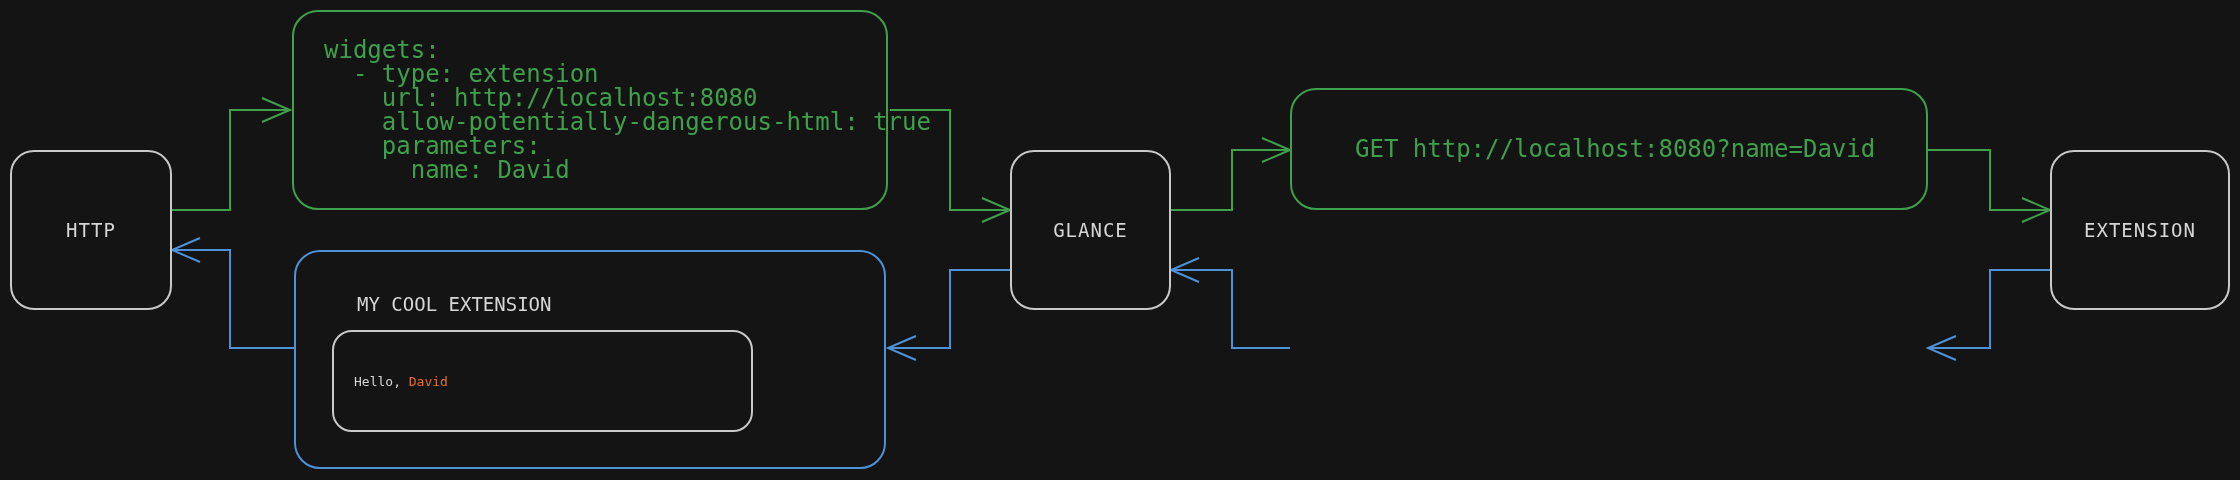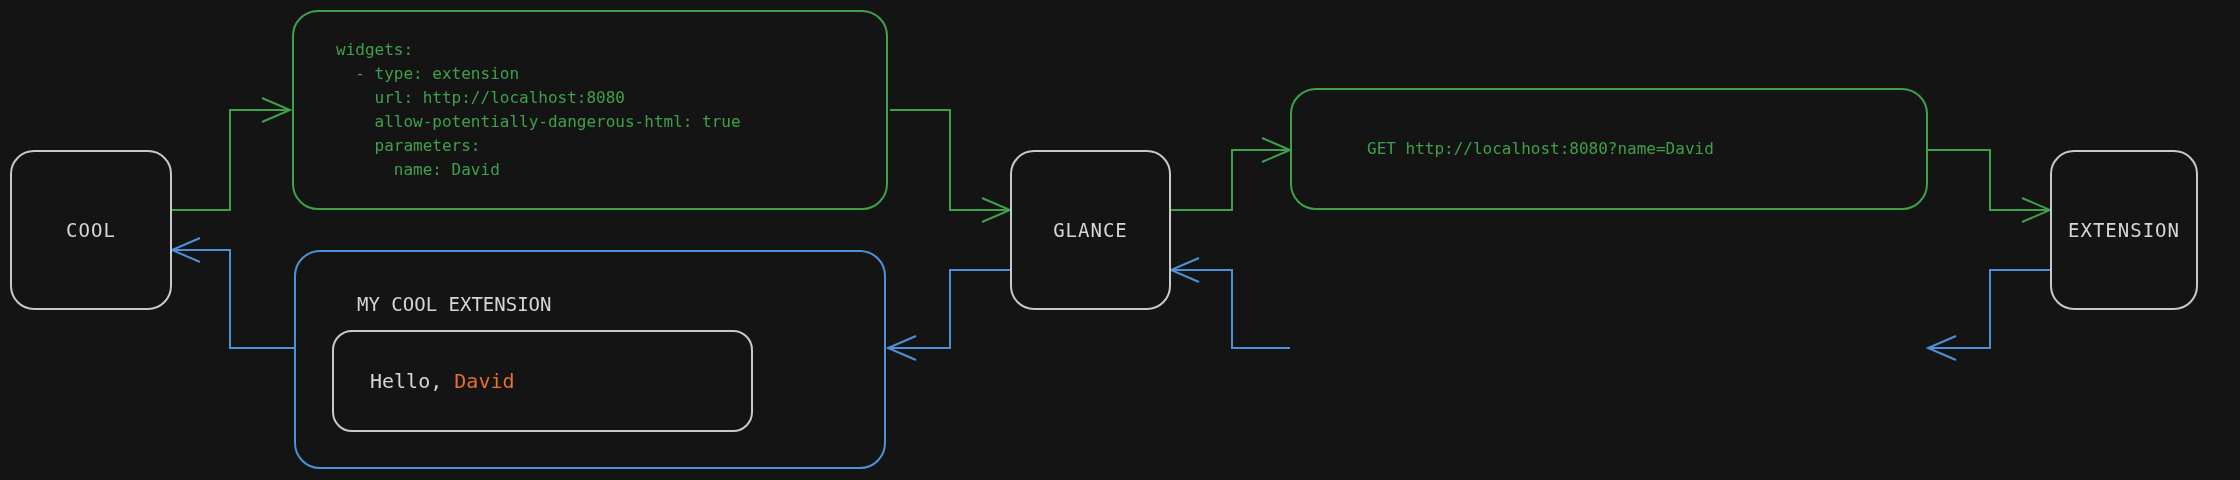--- a/index.html
+++ b/index.html
@@ -19,45 +19,45 @@
   .stage svg{position:absolute;left:0;top:0;width:2240px;height:480px;}
   .box{position:absolute;box-sizing:border-box;border:2px solid var(--neutral);background:var(--bg);}
   .node{
     border-radius:24px;display:flex;align-items:center;justify-content:center;
     font-size:19px;letter-spacing:1px;color:var(--text);
   }
   .codebox{border-radius:26px;}
   .codebox.green{border-color:var(--flow-request);color:var(--flow-request);}
   .codebox.blue{border-color:var(--flow-response);color:var(--flow-response);}
   .codebox pre{
-    margin:16px;font-family:inherit;font-size:16px;line-height:24px;white-space:pre;
+    margin:4px;font-family:inherit;font-size:24px;line-height:24px;white-space:pre;
   }
   #node-user   {left:10px;  top:150px; width:162px; height:160px;}
   #node-glance {left:1010px;top:150px; width:161px; height:160px;}
-  #node-ext    {left:2050px;top:150px; width:148px; height:160px;}
+  #node-ext    {left:2050px;top:150px; width:180px; height:160px;}
 
   #config-box  {left:292px; top:10px;  width:596px; height:200px; display:flex;align-items:center;}
   #config-box pre{padding-left:26px;}
 
   #request-box {left:1290px;top:88px;  width:638px; height:122px; display:flex;align-items:center;}
   #request-box pre{padding-left:59px;}
 
   #response-box{left:1290px;top:250px; width:638px; height:200px; display:flex;align-items:center;}
   #response-box pre{padding-left:52px;}
 
   #widget-box  {left:294px; top:250px; width:592px; height:219px; border-color:var(--flow-response);border-radius:26px;}
   #widget-title{
     position:absolute;left:61px;top:40px;font-size:19px;line-height:24px;color:var(--text);
   }
   #widget-inner{
     position:absolute;left:36px;top:78px;width:421px;height:102px;
     border:2px solid var(--neutral);border-radius:20px;box-sizing:border-box;
     display:flex;align-items:center;
   }
-  #widget-inner .greeting{padding-left:36px;font-size:20px;color:var(--text);}
+  #widget-inner .greeting{padding-left:20px;font-size:13px;color:var(--text);}
   #widget-inner .greeting .name{color:var(--accent);}
 </style>
 </head>
 <body>
 
 <div class="stage">
 
   <svg id="edges-svg" viewBox="0 0 2240 480" xmlns="http://www.w3.org/2000/svg">
       <defs>
         <marker id="arrow-request" markerUnits="userSpaceOnUse" markerWidth="60" markerHeight="32" refX="0" refY="0" orient="auto" overflow="visible">
@@ -71,21 +71,21 @@
       <path d="M890,110 L950,110 L950,210 L1008,210" fill="none" stroke="#3fa04b" stroke-width="2" marker-end="url(#arrow-request)"></path>
       <path d="M1171,210 L1232,210 L1232,150 L1288,150" fill="none" stroke="#3fa04b" stroke-width="2" marker-end="url(#arrow-request)"></path>
       <path d="M1928,150 L1990,150 L1990,210 L2048,210" fill="none" stroke="#3fa04b" stroke-width="2" marker-end="url(#arrow-request)"></path>
       <path d="M2050,270 L1990,270 L1990,348 L1930,348" fill="none" stroke="#4d92d6" stroke-width="2" marker-end="url(#arrow-response)"></path>
       <path d="M1290,348 L1232,348 L1232,270 L1173,270" fill="none" stroke="#4d92d6" stroke-width="2" marker-end="url(#arrow-response)"></path>
       <path d="M1010,270 L950,270 L950,348 L890,348" fill="none" stroke="#4d92d6" stroke-width="2" marker-end="url(#arrow-response)"></path>
       <path d="M294,348 L230,348 L230,250 L174,250" fill="none" stroke="#4d92d6" stroke-width="2" marker-end="url(#arrow-response)"></path>
     </svg>
 
   <div class="box node" id="node-user">
-    <span>COOL</span>
+    <span>HTTP</span>
   </div>
 
   <div class="box codebox green" id="config-box">
     <pre>widgets:
   - type: extension
     url: http://localhost:8080
     allow-potentially-dangerous-html: true
     parameters:
       name: David</pre>
   </div>

